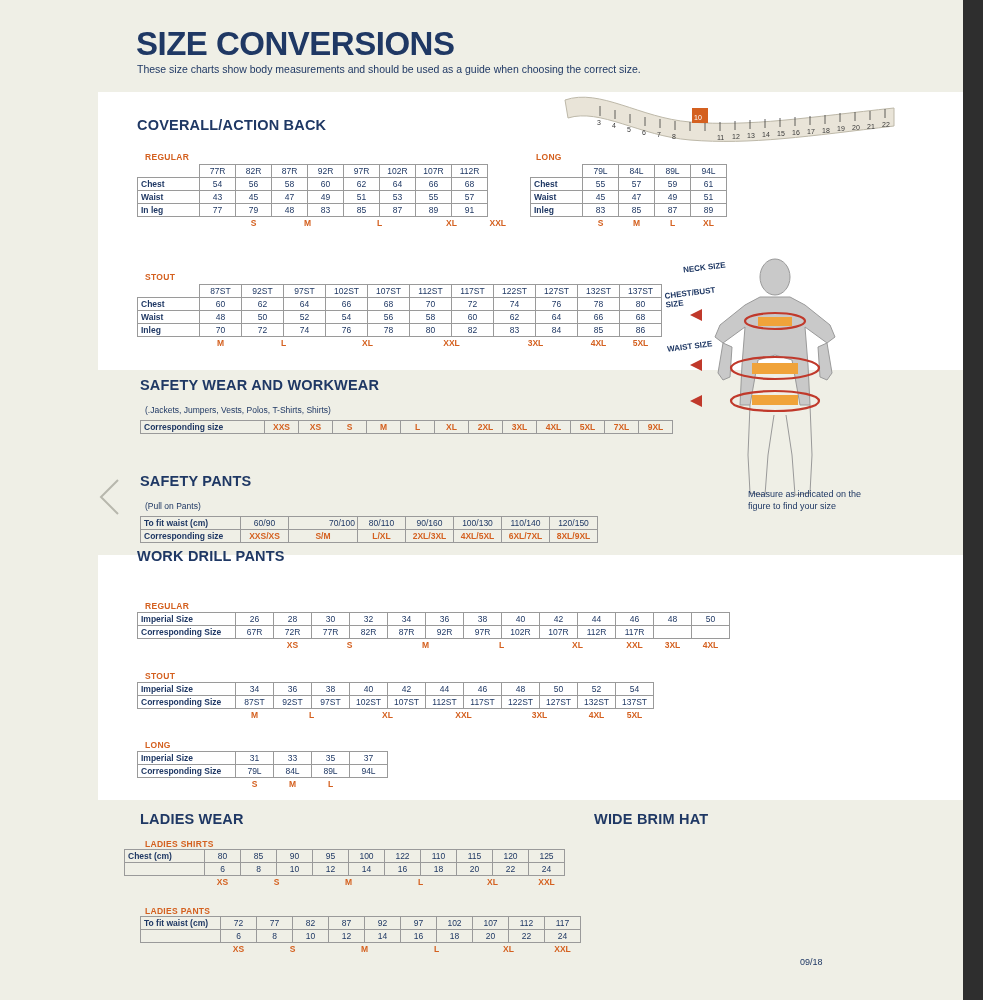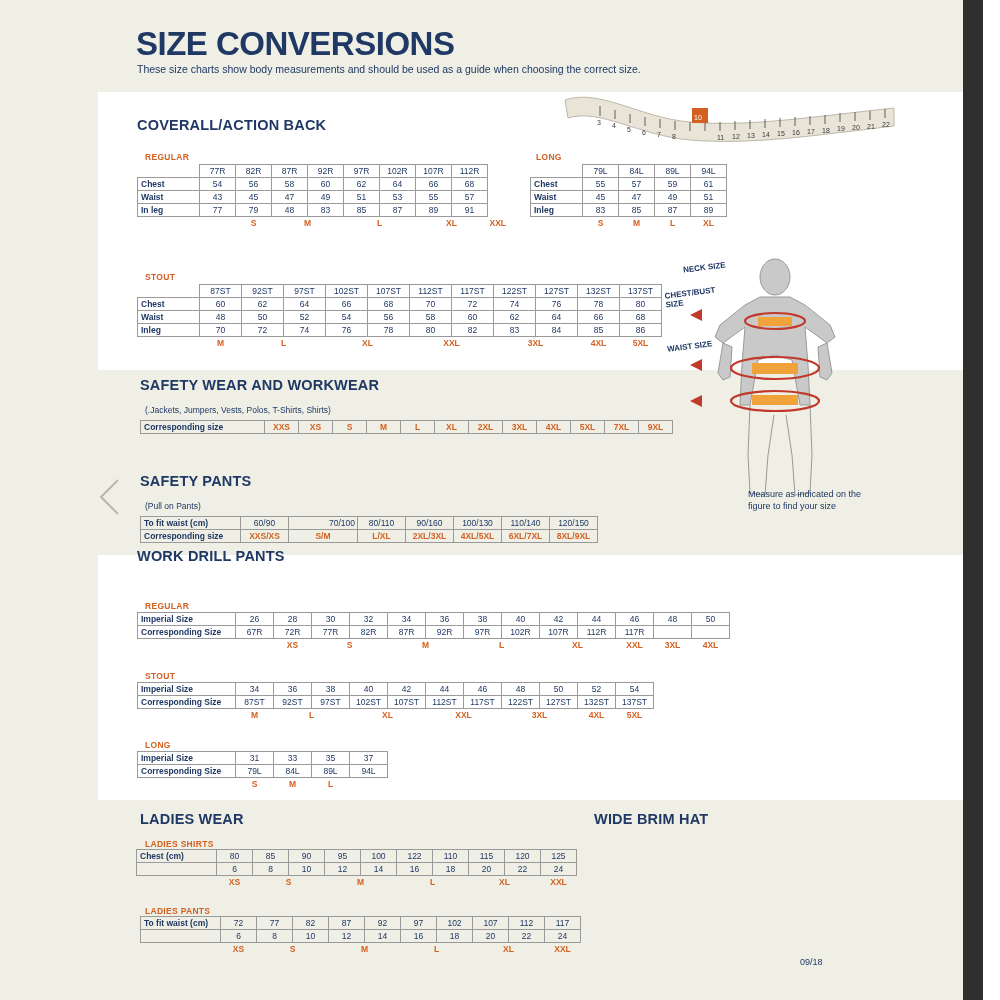--- a/index.html
+++ b/index.html
@@ -527,21 +527,21 @@
           <td style="width: 98px;"></td>
           <td>S</td>
           <td>M</td>
           <td>L</td>
         </tr>
       </tbody>
     </table>
 
   <h2 class="section" style="left:140px; top:811px;">LADIES WEAR</h2>
   <div class="sublabel" style="left:145px; top:839px;">LADIES SHIRTS</div>
-  <table class="grid" id="t-ladies-shirts" style="left:136px; top:849px;">
+  <table class="grid" id="t-ladies-shirts" style="left:124px; top:849px;">
       <tbody>
         <tr>
           <td class="rowhead" style="width: 80px;">Chest (cm)</td>
           <td style="width: 36px;">80</td>
           <td style="width: 36px;">85</td>
           <td style="width: 36px;">90</td>
           <td style="width: 36px;">95</td>
           <td style="width: 36px;">100</td>
           <td style="width: 36px;">122</td>
           <td style="width: 36px;">110</td>

